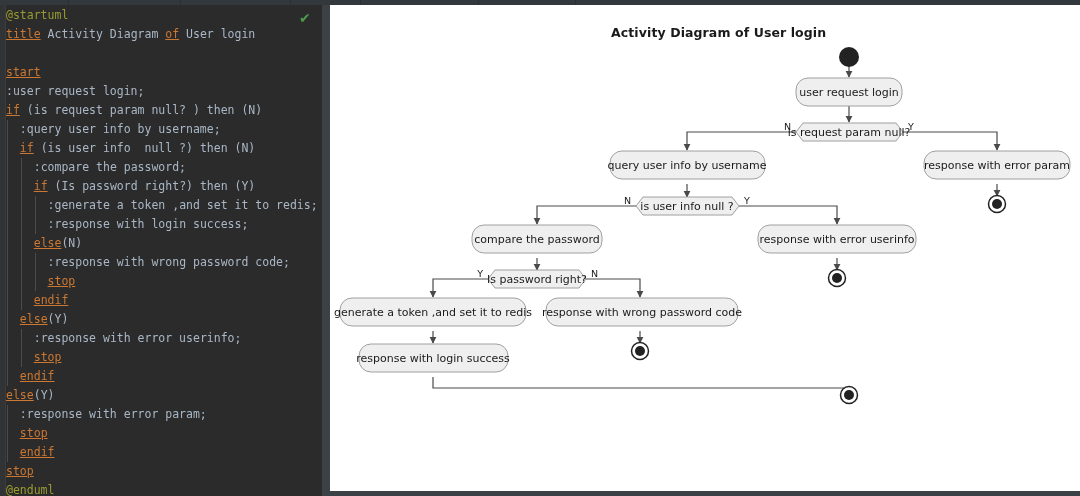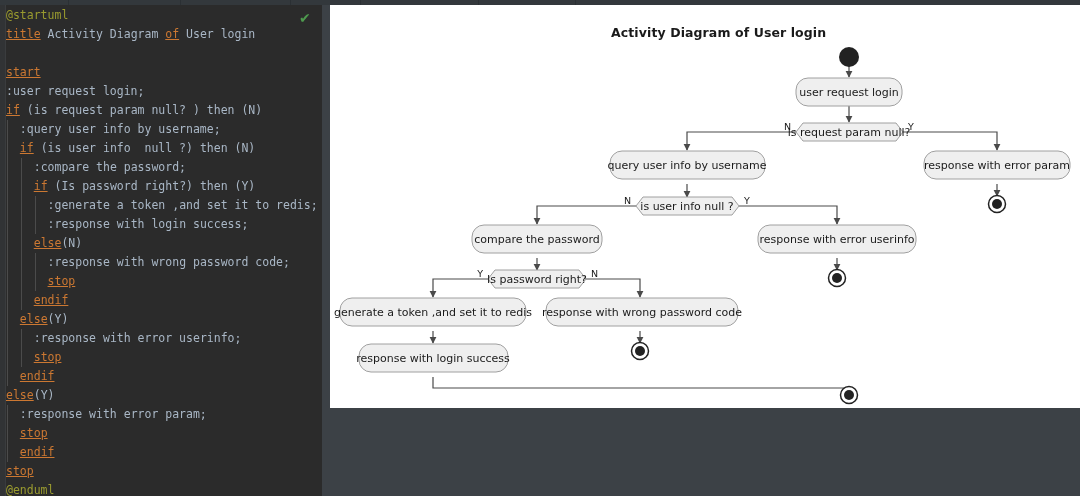--- a/index.html
+++ b/index.html
@@ -57,21 +57,21 @@
     position: absolute; right: 9px; top: 6px;
     width: 14px; height: 14px;
     color: #4e9a4e;
     font-size: 14px; line-height: 14px;
     font-family: "DejaVu Sans", sans-serif;
   }
 
   
   #diagram-pane {
     position: absolute; left: 330px; top: 5px;
-    width: 750px; height: 403px;
+    width: 750px; height: 486px;
     background: #ffffff;
     overflow: hidden;
   }
   #diagram-title {
     position: absolute; left: 281px; top: 20px;
     font-size: 12.5px; font-weight: bold; color: #1a1a1a;
     font-family: "DejaVu Sans", sans-serif;
     letter-spacing: .1px;
   }
   #diagram-svg { position: absolute; left: 0; top: 0; }

